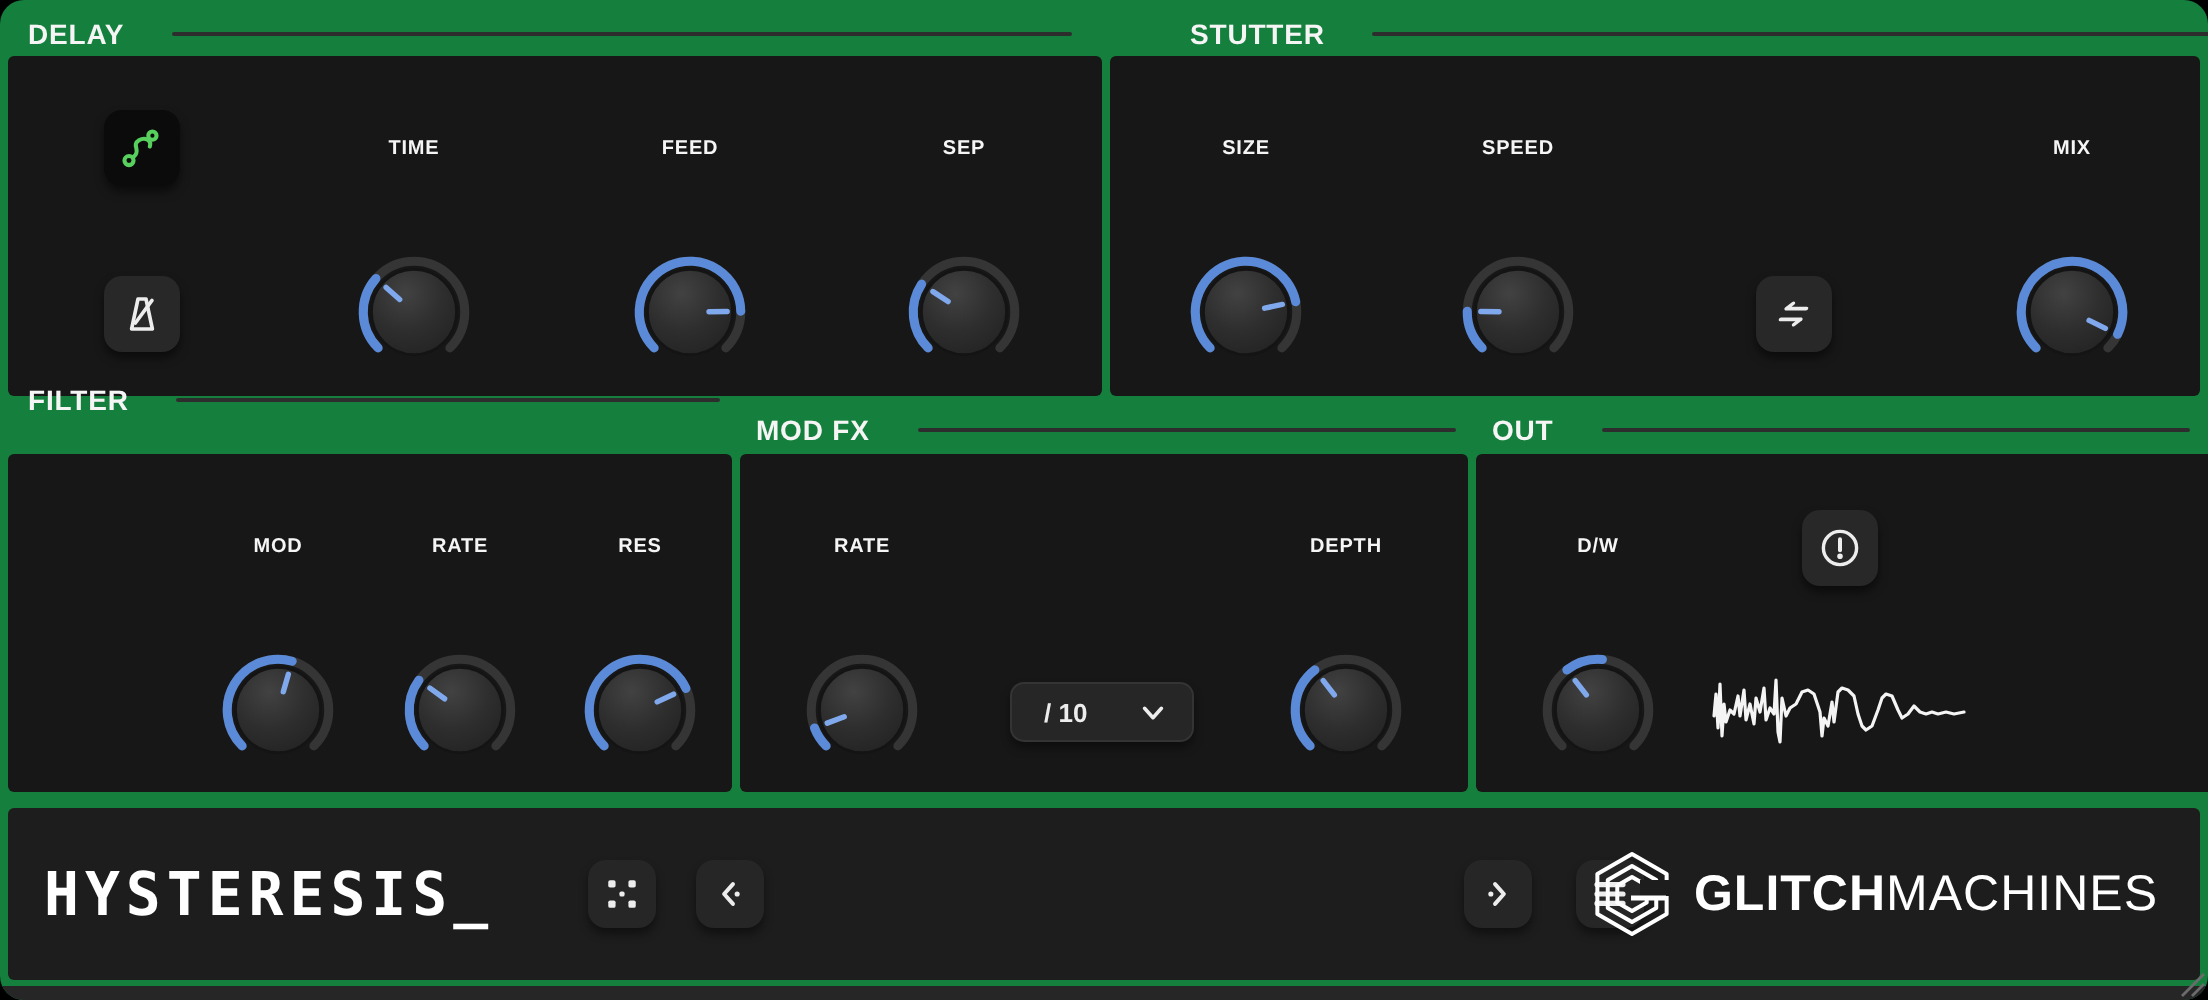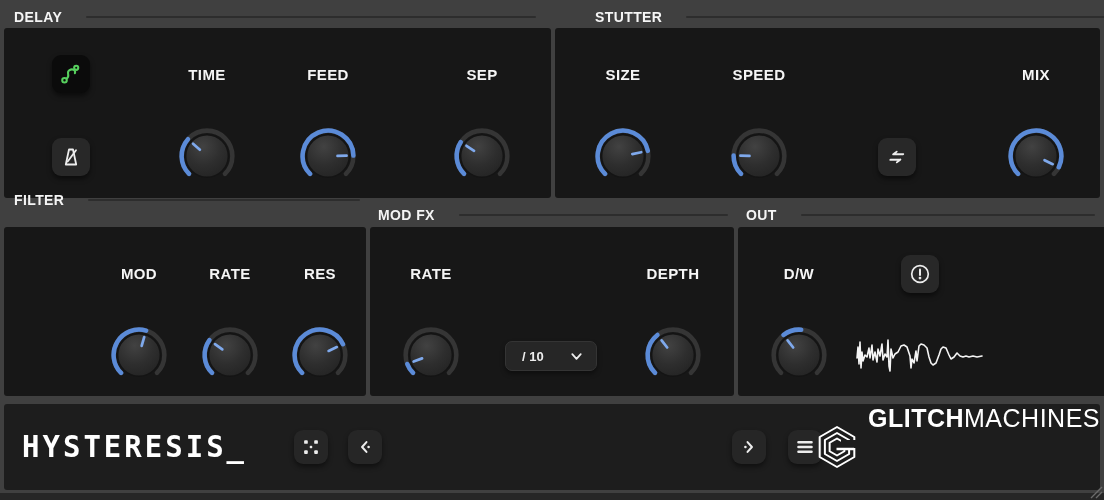--- a/index.html
+++ b/index.html
@@ -1,51 +1,51 @@
 <!DOCTYPE html>
 <html><head>
 <meta charset="utf-8">
 <style>
   * { margin:0; padding:0; box-sizing:border-box; }
   html,body { background:#000; }
   #app {
     position:relative; width:1104px; height:500px; overflow:hidden;
-    background:#404040; font-family:"Liberation Sans",sans-serif;
-    -webkit-user-select:none; user-select:none;
+    background:#15803d; font-family:"Liberation Sans",sans-serif;
+    -webkit-user-select:none; user-select:none;border-radius:12px;
   }
   
   .hdr { position:absolute; height:30px; display:flex; align-items:center; gap:24px; }
   .title { font-weight:700; font-size:14px; line-height:1; color:#f5f5f5; letter-spacing:.4px; white-space:nowrap; }
   .hline { flex:1; height:2px; background:#2d2d2d; border-radius:1px; }
   
   .panel { position:absolute; background:#171717; border-radius:3px; }
   
   .knob-cell { position:absolute; top:37px; width:84px; display:flex; flex-direction:column; align-items:center; gap:42px; }
-  .klabel { font-weight:700; font-size:15px; line-height:20px; color:#f5f5f5; letter-spacing:.4px; white-space:nowrap; }
+  .klabel { font-weight:700; font-size:10px; line-height:20px; color:#f5f5f5; letter-spacing:.4px; white-space:nowrap; }
   .kdial { display:block; }
   
   .sbtn { position:absolute; width:38px; height:38px; border-radius:9px; background:#282828;
           display:flex; align-items:center; justify-content:center; box-shadow:0 3px 5px rgba(0,0,0,.5); cursor:pointer; }
   .sbtn.dark { background:#0b0b0b; }
   
   .dropdown { position:absolute; width:92px; height:30px; background:#262626; border:1px solid #343434; border-radius:7px;
               display:flex; align-items:center; justify-content:space-between; padding:0 12px 0 16px;
               font-weight:700; font-size:13px; color:#ededed; box-shadow:0 3px 5px rgba(0,0,0,.4); cursor:pointer; }
   .wave { position:absolute; }
   
   .footer { position:absolute; left:4px; top:404px; width:1096px; height:86px; background:#1d1d1d; border-radius:3px; }
   .hyst { position:absolute; left:18px; top:0; height:86px; display:flex; align-items:center;
           font-family:"DejaVu Sans Mono",monospace; font-weight:700; font-size:29px; letter-spacing:3px; color:#ffffff;
           transform:scaleY(1.04); }
   .fbtn { position:absolute; top:26px; width:34px; height:34px; border-radius:9px; background:#262626;
           display:flex; align-items:center; justify-content:center; box-shadow:0 3px 5px rgba(0,0,0,.45); cursor:pointer; }
   .preset { position:absolute; left:390px; top:28px; width:326px; height:30px; background:#272727; border-radius:7px;
             display:flex; align-items:center; justify-content:center; font-weight:700; font-size:13px; color:#f0f0f0;
             box-shadow:0 3px 5px rgba(0,0,0,.45); cursor:pointer; }
-  .brand { position:absolute; right:0; top:0; height:86px; display:flex; gap:8px; }
+  .brand { position:absolute; right:21px; top:0; height:86px; display:flex; align-items:center; gap:8px; }
   .brand .b { font-weight:700; font-size:25px; letter-spacing:.5px; color:#fff; }
   .brand .l { font-weight:400; font-size:25px; letter-spacing:.5px; color:#fff; }
   .icon { display:flex; align-items:center; justify-content:center; }
   .bottom-strip { position:absolute; left:0; right:0; bottom:0; height:7px; background:#262626; }
   .grip { position:absolute; right:1px; bottom:1px; }
 </style>
 </head>
 <body>
 
 <div id="app">
@@ -86,21 +86,21 @@
               <stop offset="55%" stop-color="#2e2e2e"></stop>
               <stop offset="100%" stop-color="#232323"></stop>
             </radialGradient>
           </defs>
           <path d="M12.20 51.80 A28 28 0 1 1 51.80 51.80" stroke="#353535" stroke-width="5" fill="none" stroke-linecap="round"></path>
           <path d="M12.20 51.80 A28 28 0 0 1 11.00 13.48" stroke="#5b8bd8" stroke-width="5" fill="none" stroke-linecap="round"></path>
           <circle cx="32" cy="32" r="23.5" fill="url(#kg0)" stroke="#141414" stroke-width="1.5"></circle>
           <line x1="16.62" y1="18.44" x2="24.12" y2="25.06" stroke="#7fa9ec" stroke-width="3" stroke-linecap="round"></line>
         </svg>
       </div>
-    <div class="knob-cell" style="left:282px">
+    <div class="knob-cell" style="left:299px">
         <div class="klabel">FEED</div>
         <svg class="kdial" width="58" height="58" viewBox="0 0 64 64">
           <defs>
             <radialGradient id="kg1" cx="40%" cy="28%" r="80%">
               <stop offset="0%" stop-color="#424242"></stop>
               <stop offset="55%" stop-color="#2e2e2e"></stop>
               <stop offset="100%" stop-color="#232323"></stop>
             </radialGradient>
           </defs>
           <path d="M12.20 51.80 A28 28 0 1 1 51.80 51.80" stroke="#353535" stroke-width="5" fill="none" stroke-linecap="round"></path>

